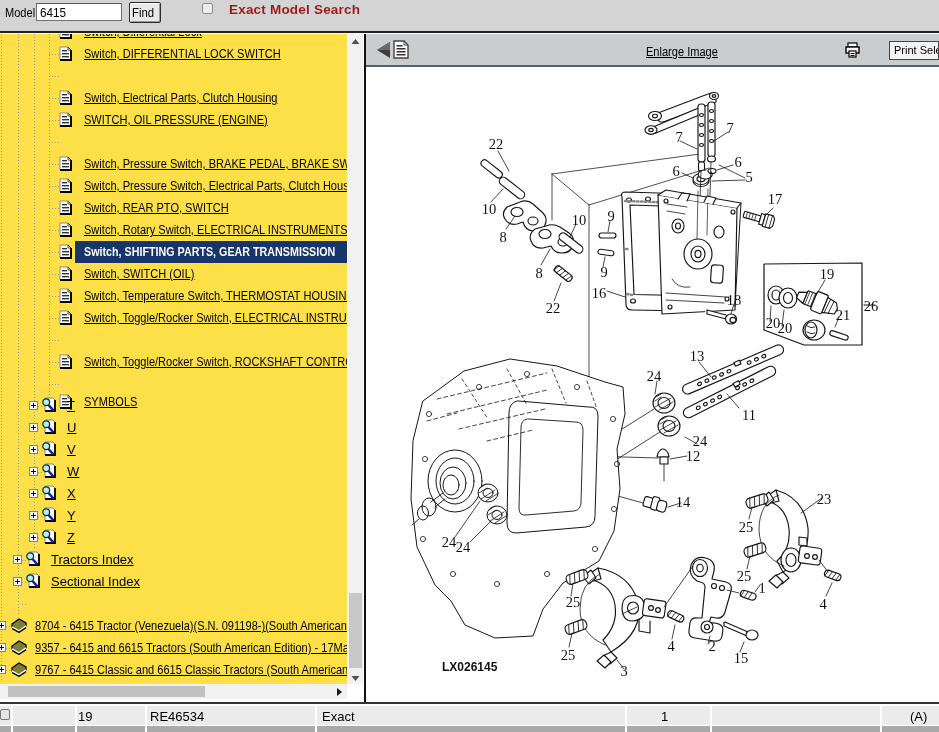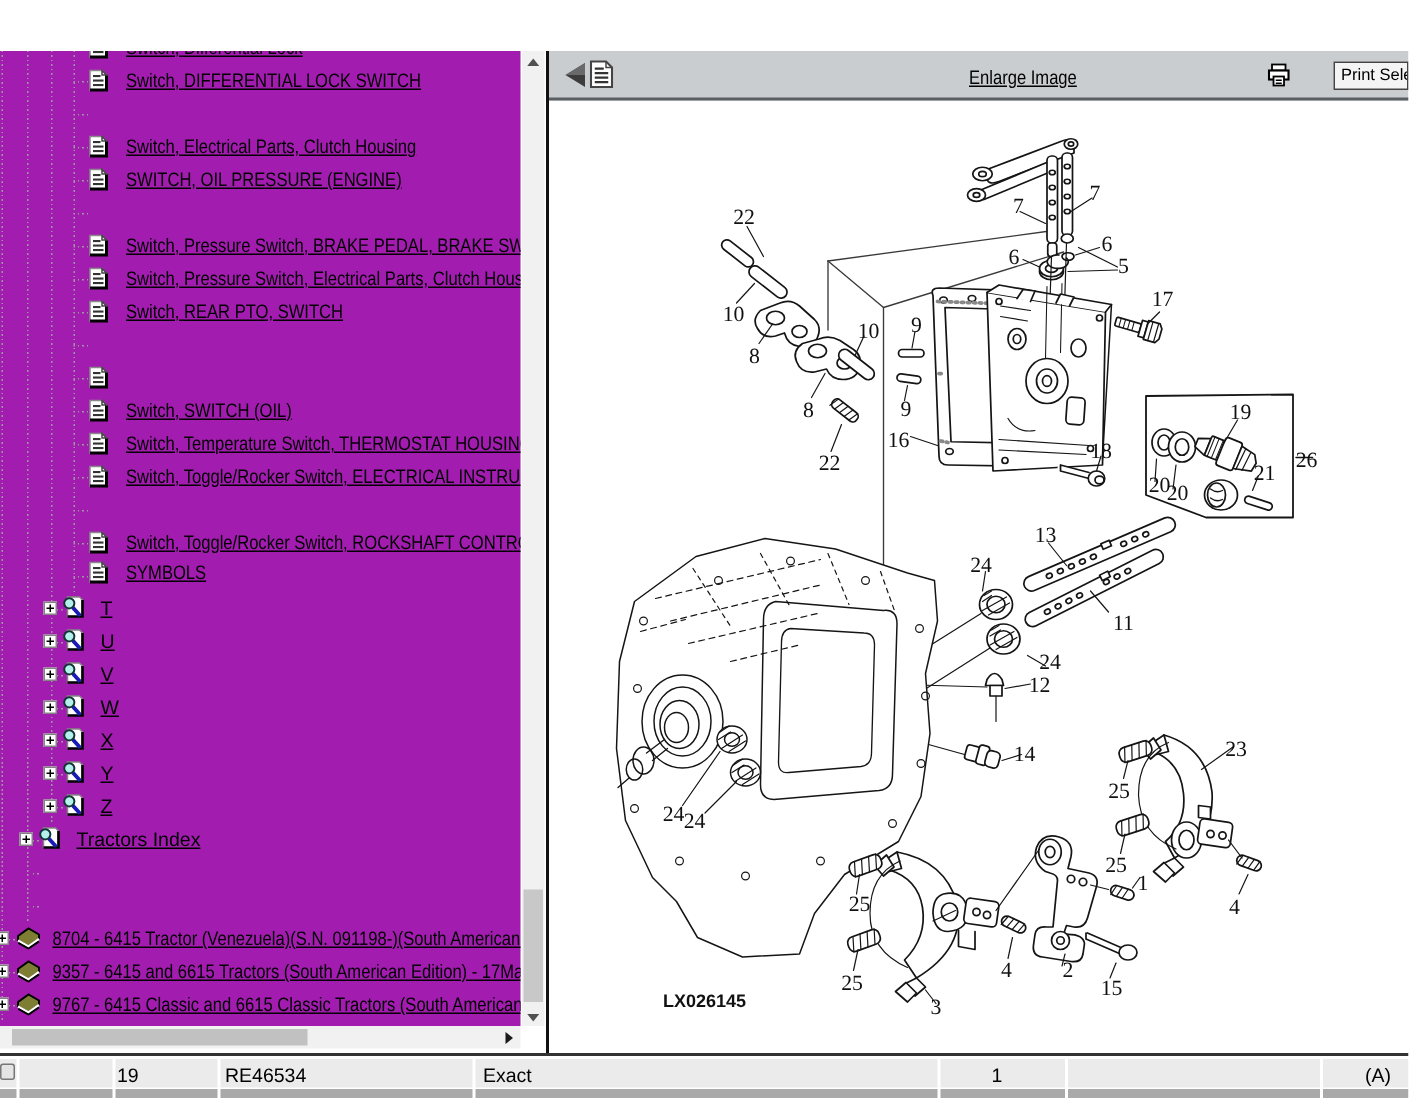--- a/index.html
+++ b/index.html
@@ -19,21 +19,21 @@
   background:#e8e8e8; border:1px solid #2b2b2b; border-radius:2px;
   box-shadow:inset 1px 1px 0 #fff, inset -1px -1px 0 #9a9a9a;
   font-size:13px; text-align:center; padding-top:2px; color:#000; }
 #chk { position:absolute; left:202px; top:3px; width:11px; height:11px;
   background:#ececec; border:1px solid #8a8a8a; border-radius:2px; }
 #exact { position:absolute; left:229px; top:2px; font-size:13.5px; font-weight:bold;
   color:#9b1b1b; letter-spacing:0.2px; }
 
 
 #tree { position:absolute; left:0; top:34px; width:347px; height:650px;
-  background:#a21caf; overflow:hidden; }
+  background:#fde047; overflow:hidden; }
 .vdot { position:absolute; width:1px;
   background-image:repeating-linear-gradient(to bottom,#9a9a9a 0 1px,transparent 1px 3px); }
 .hdot { position:absolute; height:1px;
   background-image:repeating-linear-gradient(to right,#9a9a9a 0 1px,transparent 1px 3px); }
 .trow { position:absolute; left:0; width:347px; height:22px; white-space:nowrap; }
 .trow .txt { position:absolute; top:3px; font-size:13px; color:#000;
   text-decoration:underline; display:inline-block; transform:scaleX(0.85);
   transform-origin:0 0; white-space:nowrap; }
 .trow .txt.ns { transform:none; }
 .trow svg.ic { position:absolute; }
@@ -70,20 +70,27 @@
 #brow2 { position:absolute; left:0; top:22px; width:939px; height:8px; background:#a9a9a9; }
 .bsep { position:absolute; top:2px; width:2px; height:28px; background:#fff; }
 .bcell { position:absolute; top:5px; font-size:13px; color:#000; }
 #bchk { position:absolute; left:0px; top:5px; width:10px; height:11px;
   background:#e4e4e4; border:1px solid #777; border-radius:2px; }
 </style>
 </head>
 <body>
 <div id="page">
 
+  <div id="topbar">
+    <span class="lbl"><span class="cond" style="transform:scaleX(0.85)">Model</span></span>
+    <div id="mfield"><span class="cond">6415</span></div>
+    <div id="findbtn"><span class="cond">Find</span></div>
+    <div id="chk"></div>
+    <span id="exact">Exact Model Search</span>
+  </div>
 
   <div id="tree">
 <div class="vdot" style="left:1px;top:0;height:647px"></div>
 <div class="vdot" style="left:18px;top:0;height:581px"></div>
 <div class="vdot" style="left:34px;top:0;height:515px"></div>
 <div class="vdot" style="left:49px;top:0;height:361px"></div>
 <div class="hdot" style="left:49px;top:20px;width:10px"></div>
 <div class="hdot" style="left:49px;top:42px;width:10px"></div>
 <div class="hdot" style="left:49px;top:64px;width:10px"></div>
 <div class="hdot" style="left:49px;top:86px;width:10px"></div>
@@ -182,29 +189,43 @@
         <span class="txt" style="left:84px">Switch, REAR PTO, SWITCH</span>
         <svg class="ic" style="left:59px;top:3px" width="14" height="16" viewBox="0 0 14 16">
           <path d="M1 1 L9 1 L12 4 L12 14 L1 14 Z" fill="#fff" stroke="#8a8a8a" stroke-width="1"></path>
           <path d="M12 4 L12 14 L1 14" fill="none" stroke="#000" stroke-width="2"></path>
           <path d="M9 1 L9 4 L12 4 Z" fill="#fff" stroke="#444" stroke-width="1"></path>
           <rect x="3" y="4" width="5" height="1.4" fill="#333"></rect>
           <rect x="3" y="7" width="7" height="1.4" fill="#333"></rect>
           <rect x="3" y="10" width="7" height="1.4" fill="#333"></rect>
         </svg>
       </div>
+<div class="trow" style="top:185px">
+        <span class="txt" style="left:84px">Switch, Rotary Switch, ELECTRICAL INSTRUMENTS</span>
+        <svg class="ic" style="left:59px;top:3px" width="14" height="16" viewBox="0 0 14 16">
+          <path d="M1 1 L9 1 L12 4 L12 14 L1 14 Z" fill="#fff" stroke="#8a8a8a" stroke-width="1"></path>
+          <path d="M12 4 L12 14 L1 14" fill="none" stroke="#000" stroke-width="2"></path>
+          <path d="M9 1 L9 4 L12 4 Z" fill="#fff" stroke="#444" stroke-width="1"></path>
+          <rect x="3" y="4" width="5" height="1.4" fill="#333"></rect>
+          <rect x="3" y="7" width="7" height="1.4" fill="#333"></rect>
+          <rect x="3" y="10" width="7" height="1.4" fill="#333"></rect>
+        </svg>
+      </div>
 <div class="trow" style="top:207px">
         <svg class="ic" style="left:59px;top:3px" width="14" height="16" viewBox="0 0 14 16">
           <path d="M1 1 L9 1 L12 4 L12 14 L1 14 Z" fill="#fff" stroke="#8a8a8a" stroke-width="1"></path>
           <path d="M12 4 L12 14 L1 14" fill="none" stroke="#000" stroke-width="2"></path>
           <path d="M9 1 L9 4 L12 4 Z" fill="#fff" stroke="#444" stroke-width="1"></path>
           <rect x="3" y="4" width="5" height="1.4" fill="#333"></rect>
           <rect x="3" y="7" width="7" height="1.4" fill="#333"></rect>
           <rect x="3" y="10" width="7" height="1.4" fill="#333"></rect>
         </svg>
+      </div>
+<div class="trow sel" style="top:207px;left:75px;width:272px">
+        <span class="txt" style="left:9px">Switch, SHIFTING PARTS, GEAR TRANSMISSION</span>
       </div>
 <div class="trow" style="top:229px">
         <span class="txt" style="left:84px">Switch, SWITCH (OIL)</span>
         <svg class="ic" style="left:59px;top:3px" width="14" height="16" viewBox="0 0 14 16">
           <path d="M1 1 L9 1 L12 4 L12 14 L1 14 Z" fill="#fff" stroke="#8a8a8a" stroke-width="1"></path>
           <path d="M12 4 L12 14 L1 14" fill="none" stroke="#000" stroke-width="2"></path>
           <path d="M9 1 L9 4 L12 4 Z" fill="#fff" stroke="#444" stroke-width="1"></path>
           <rect x="3" y="4" width="5" height="1.4" fill="#333"></rect>
           <rect x="3" y="7" width="7" height="1.4" fill="#333"></rect>
           <rect x="3" y="10" width="7" height="1.4" fill="#333"></rect>
@@ -236,21 +257,21 @@
         <span class="txt" style="left:84px">Switch, Toggle/Rocker Switch, ROCKSHAFT CONTROL</span>
         <svg class="ic" style="left:59px;top:3px" width="14" height="16" viewBox="0 0 14 16">
           <path d="M1 1 L9 1 L12 4 L12 14 L1 14 Z" fill="#fff" stroke="#8a8a8a" stroke-width="1"></path>
           <path d="M12 4 L12 14 L1 14" fill="none" stroke="#000" stroke-width="2"></path>
           <path d="M9 1 L9 4 L12 4 Z" fill="#fff" stroke="#444" stroke-width="1"></path>
           <rect x="3" y="4" width="5" height="1.4" fill="#333"></rect>
           <rect x="3" y="7" width="7" height="1.4" fill="#333"></rect>
           <rect x="3" y="10" width="7" height="1.4" fill="#333"></rect>
         </svg>
       </div>
-<div class="trow" style="top:337px">
+<div class="trow" style="top:357px">
         <span class="txt" style="left:84px">SYMBOLS</span>
         <svg class="ic" style="left:59px;top:3px" width="14" height="16" viewBox="0 0 14 16">
           <path d="M1 1 L9 1 L12 4 L12 14 L1 14 Z" fill="#fff" stroke="#8a8a8a" stroke-width="1"></path>
           <path d="M12 4 L12 14 L1 14" fill="none" stroke="#000" stroke-width="2"></path>
           <path d="M9 1 L9 4 L12 4 Z" fill="#fff" stroke="#444" stroke-width="1"></path>
           <rect x="3" y="4" width="5" height="1.4" fill="#333"></rect>
           <rect x="3" y="7" width="7" height="1.4" fill="#333"></rect>
           <rect x="3" y="10" width="7" height="1.4" fill="#333"></rect>
         </svg>
       </div>
@@ -326,20 +347,30 @@
       </div>
 <div class="trow" style="top:515px">
         <div class="plus" style="left:13px;top:6px"></div>
         <svg class="ic" style="left:26px;top:2px" width="15" height="16" viewBox="0 0 15 16">
           <path d="M3 1 L11 1 L13 3 L13 14 L3 14 Z" fill="#fff" stroke="#848484" stroke-width="1"></path>
           <path d="M13 3 L13 14 L3 14" fill="none" stroke="#000" stroke-width="1.8"></path>
           <line x1="6.5" y1="8" x2="11.5" y2="13.5" stroke="#1a1ab4" stroke-width="2.6"></line>
           <circle cx="4.2" cy="5.2" r="3.4" fill="#b4f0ec" stroke="#133" stroke-width="1.3"></circle>
         </svg>
         <span class="txt ns" style="left:51px">Tractors Index</span>
+      </div>
+<div class="trow" style="top:537px">
+        <div class="plus" style="left:13px;top:6px"></div>
+        <svg class="ic" style="left:26px;top:2px" width="15" height="16" viewBox="0 0 15 16">
+          <path d="M3 1 L11 1 L13 3 L13 14 L3 14 Z" fill="#fff" stroke="#848484" stroke-width="1"></path>
+          <path d="M13 3 L13 14 L3 14" fill="none" stroke="#000" stroke-width="1.8"></path>
+          <line x1="6.5" y1="8" x2="11.5" y2="13.5" stroke="#1a1ab4" stroke-width="2.6"></line>
+          <circle cx="4.2" cy="5.2" r="3.4" fill="#b4f0ec" stroke="#133" stroke-width="1.3"></circle>
+        </svg>
+        <span class="txt ns" style="left:51px">Sectional Index</span>
       </div>
 <div class="trow" style="top:581px">
         <div class="plus" style="left:-3px;top:6px"></div>
         <svg class="ic" style="left:11px;top:3px" width="17" height="15" viewBox="0 0 17 15">
           <path d="M1 6 L8 1 L15 5 L15 8 L8 13 L1 9 Z" fill="#7d7d33" stroke="#000" stroke-width="1.3"></path>
           <path d="M1 9 L8 13 L15 8" fill="none" stroke="#fff" stroke-width="1.6"></path>
           <path d="M1.2 10.6 L8 14.4 L15 9.6" fill="none" stroke="#000" stroke-width="1.3"></path>
         </svg>
         <span class="txt" style="left:35px">8704 - 6415 Tractor (Venezuela)(S.N. 091198-)(South American Edition)</span>
       </div>

